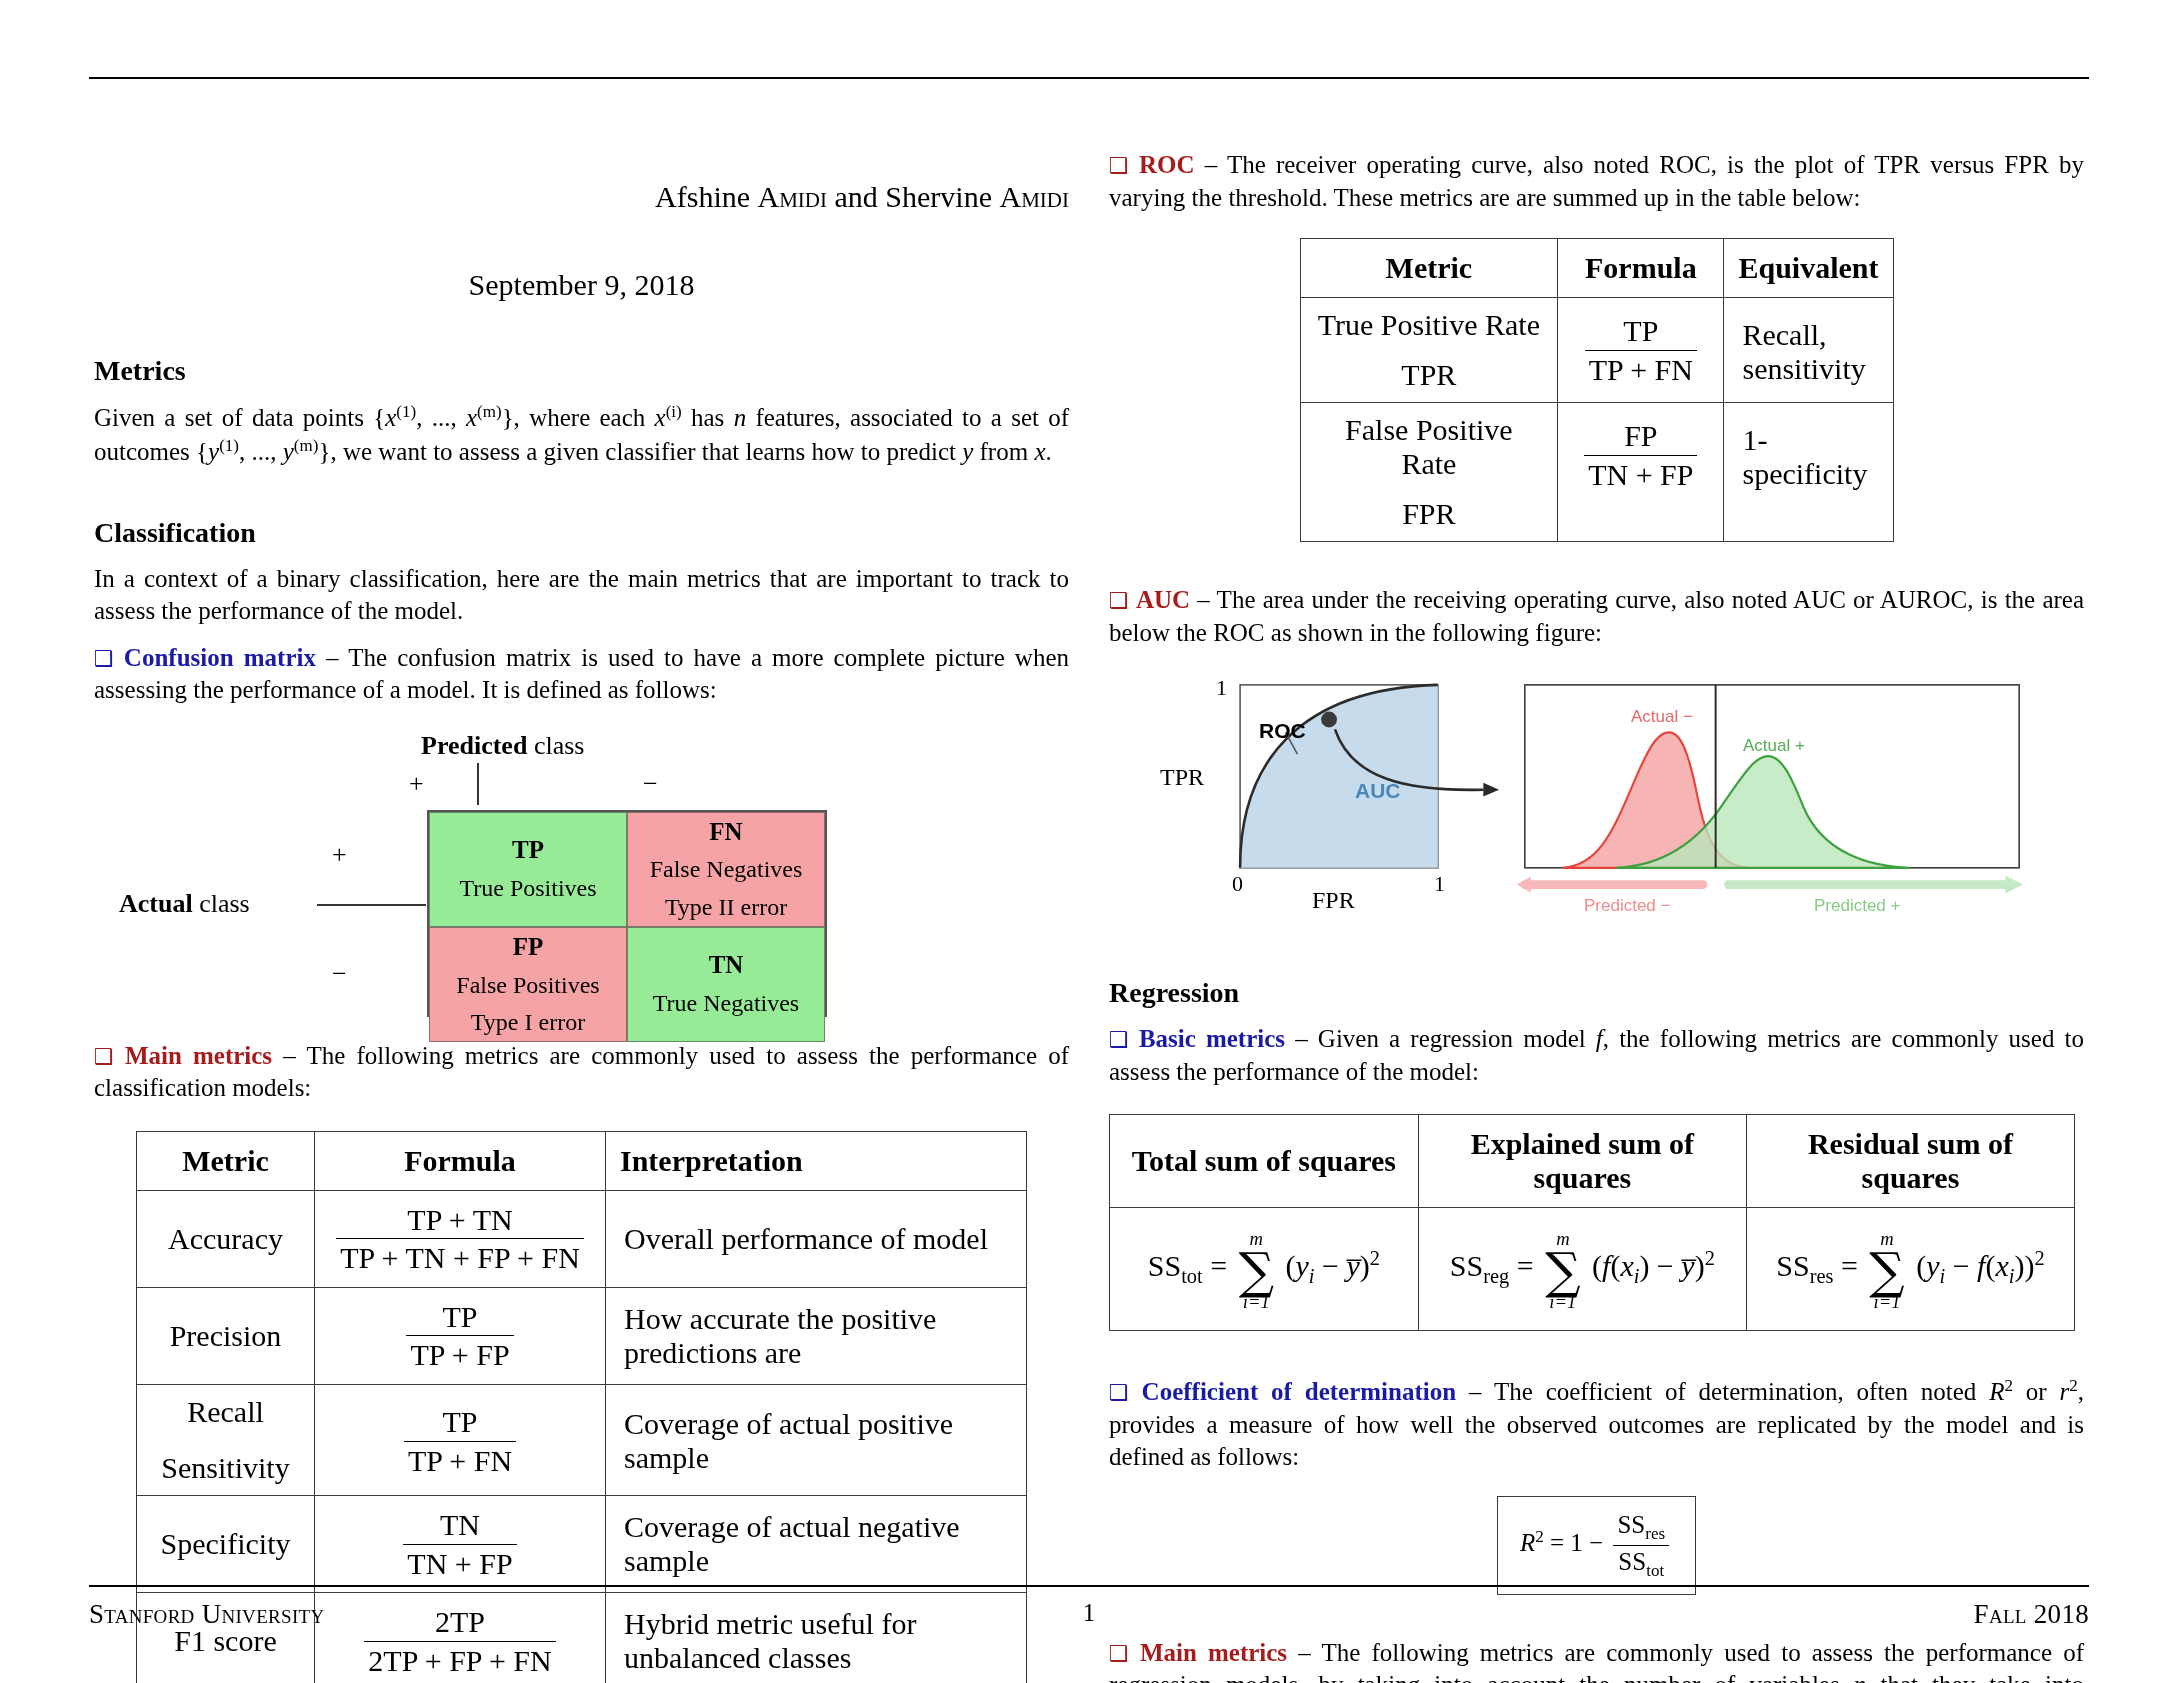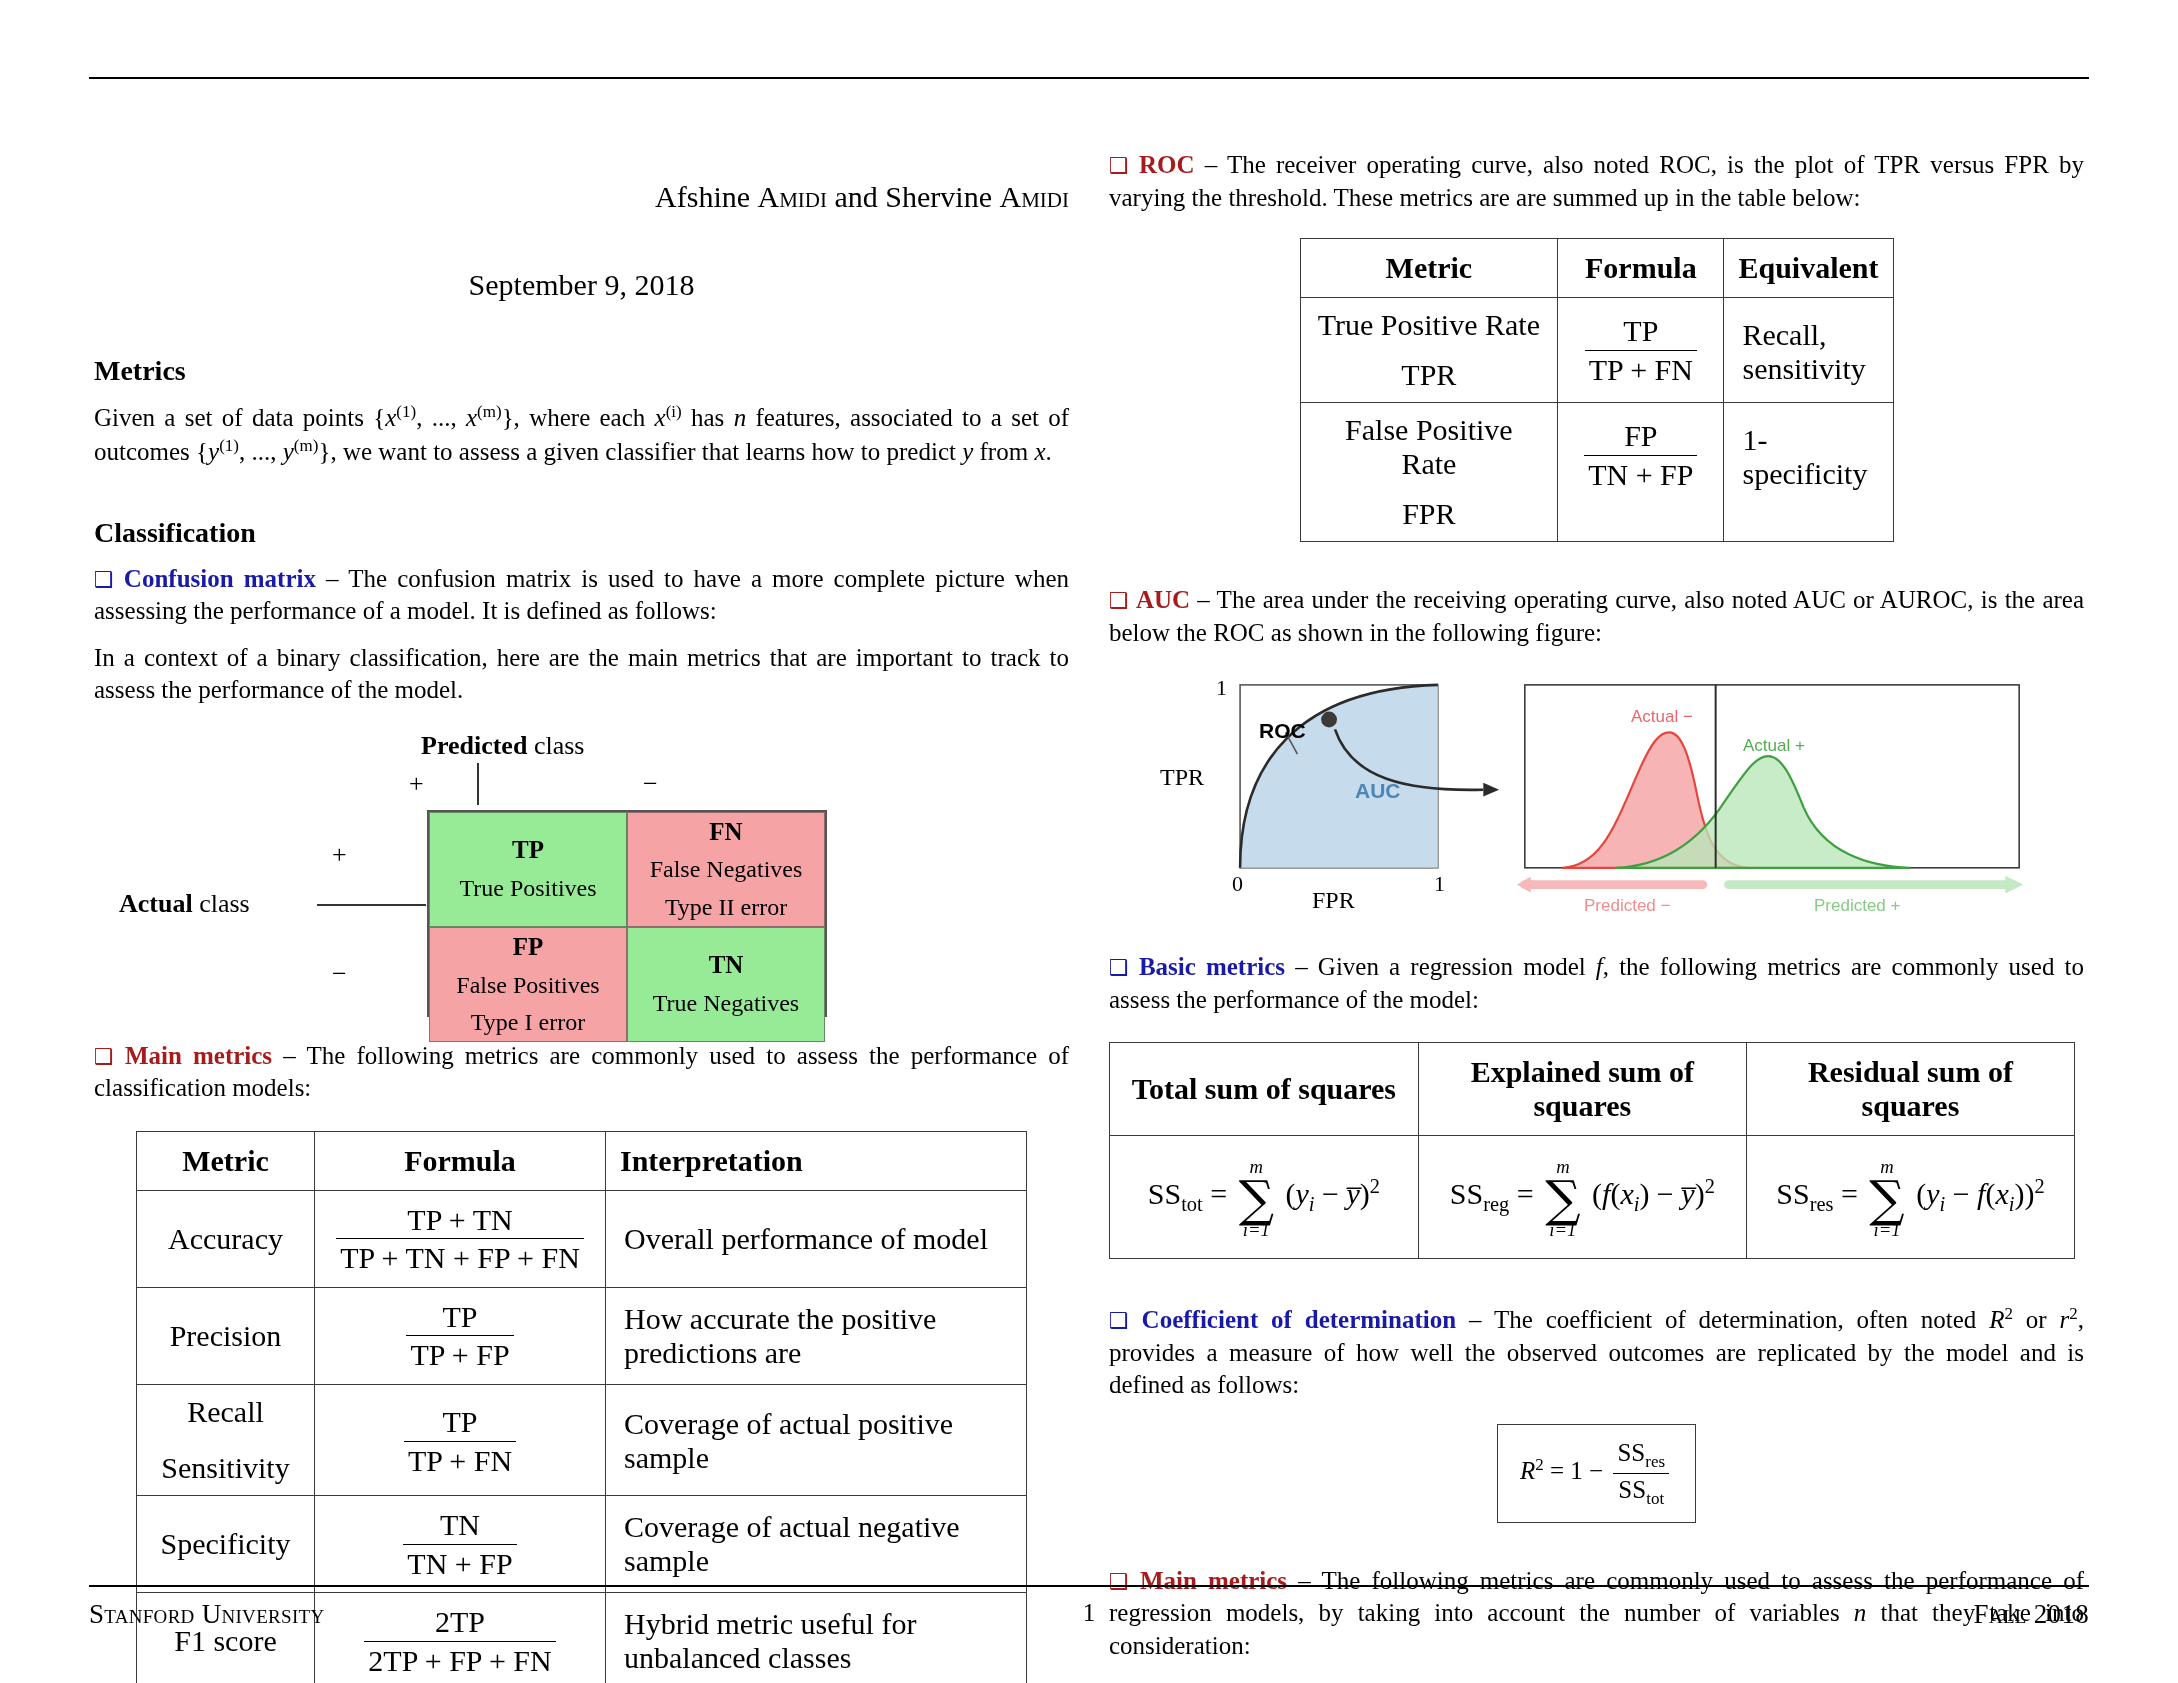--- a/index.html
+++ b/index.html
@@ -114,27 +114,27 @@
 
     <p class="body">
       Given a set of data points {<i class="math">x</i><sup class="m">(1)</sup>, ..., <i class="math">x</i><sup class="m">(m)</sup>}, where each
       <i class="math">x</i><sup class="m">(i)</sup> has <i class="math">n</i> features, associated to a set of
       outcomes {<i class="math">y</i><sup class="m">(1)</sup>, ..., <i class="math">y</i><sup class="m">(m)</sup>}, we want to assess a given
       classifier that learns how to predict <i class="math">y</i> from <i class="math">x</i>.
     </p>
 
     <h2 class="sec" style="margin-top:48px">Classification</h2>
 
+    <p class="body">In a context of a binary classification, here are the main metrics that are important to track to assess the performance of the model.</p>
+
     <p class="body">
       <span class="sq kw-blue">❑</span>
       <span class="kw-blue">Confusion matrix</span>
       <span>– The confusion matrix is used to have a more complete picture when assessing the performance of a model. It is defined as follows:</span>
     </p>
-
-    <p class="body">In a context of a binary classification, here are the main metrics that are important to track to assess the performance of the model.</p>
 
     <div class="cm-wrap">
       <div class="cm-title">
         <b>Predicted</b><span> class</span>
       </div>
       <div class="cm-plus">+</div>
       <div class="cm-minus">−</div>
       <div class="cm-vline"></div>
 
       <div class="cm-actual">
@@ -332,20 +332,21 @@
       <div style="position:absolute;left:203px;top:212px;font-size:24px">FPR</div>
       <div style="position:absolute;left:150px;top:44px;font-size:21px;font-weight:bold;font-family:'Liberation Sans',sans-serif">ROC</div>
       <div style="position:absolute;left:246px;top:104px;font-size:21px;font-weight:bold;color:#4a86b8;font-family:'Liberation Sans',sans-serif">AUC</div>
 
       <div style="position:absolute;left:522px;top:32px;font-size:17px;color:#e8686b;font-family:'Liberation Sans',sans-serif">Actual −</div>
       <div style="position:absolute;left:634px;top:61px;font-size:17px;color:#53ad53;font-family:'Liberation Sans',sans-serif">Actual +</div>
       <div style="position:absolute;left:475px;top:221px;font-size:17px;color:#ef8c8c;font-family:'Liberation Sans',sans-serif">Predicted −</div>
       <div style="position:absolute;left:705px;top:221px;font-size:17px;color:#87ca87;font-family:'Liberation Sans',sans-serif">Predicted +</div>
     </div>
 
+    <h2 class="sec" style="margin-top:40px">Regression</h2>
 
     <p class="body">
       <span class="sq kw-blue">❑</span>
       <span class="kw-blue">Basic metrics</span>
       <span>– Given a regression model <i class="math">f</i>, the following metrics are commonly used to assess the performance of the model:</span>
     </p>
 
     <div style="margin-top:26px">
       <table class="tbl" style="width:966px">
         <thead>

